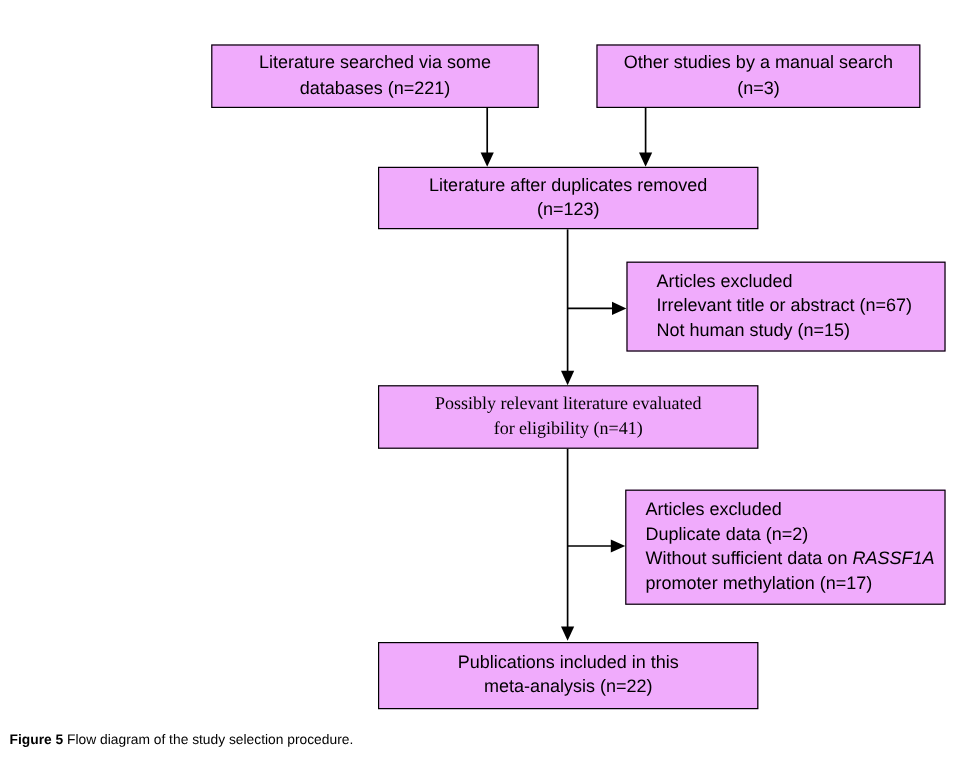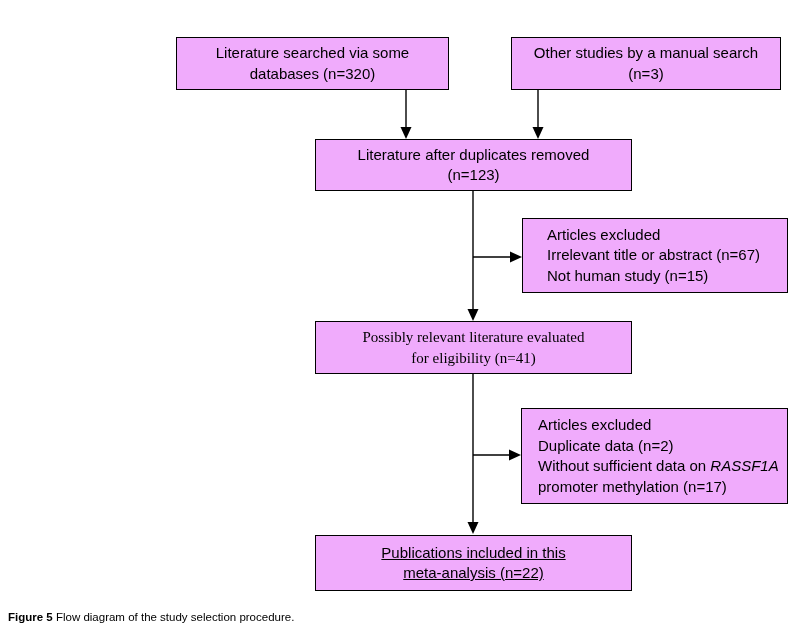--- a/index.html
+++ b/index.html
@@ -79,24 +79,24 @@
       <polygon points="532.5,127 543.5,127 538,139"></polygon>
       <polygon points="467.5,309 478.5,309 473,321"></polygon>
       <polygon points="510,251.5 510,262.5 522,257"></polygon>
       <polygon points="467.5,522 478.5,522 473,534"></polygon>
       <polygon points="509,449.5 509,460.5 521,455"></polygon>
     </g>
   </svg>
 
   <div class="box center" style="left:176px; top:37px; width:273px; height:53px;">
     <div class="bl">Literature searched via some</div>
-    <div class="bl">databases (n=320)</div>
+    <div class="bl">databases (n=221)</div>
   </div>
 
-  <div class="box center" style="left:497px; top:37px; width:270px; height:53px;margin-left:14px;">
+  <div class="box center" style="left:497px; top:37px; width:270px; height:53px;">
     <div class="bl">Other studies by a manual search</div>
     <div class="bl">(n=3)</div>
   </div>
 
   <div class="box center" style="left:315px; top:139px; width:317px; height:52px;">
     <div class="bl">Literature after duplicates removed</div>
     <div class="bl">(n=123)</div>
   </div>
 
   <div class="box left" style="left:522px; top:218px; width:266px; height:75px; padding-left:24px;">
@@ -110,21 +110,21 @@
     <div class="bl">for eligibility (n=41)</div>
   </div>
 
   <div class="box left" style="left:521px; top:408px; width:267px; height:96px; padding-left:16px; padding-right:4px;">
     <div class="bl">Articles excluded</div>
     <div class="bl">Duplicate data (n=2)</div>
     <div class="bl"><span>Without sufficient data on </span><span class="italic">RASSF1A</span></div>
     <div class="bl">promoter methylation (n=17)</div>
   </div>
 
-  <div class="box center" style="left:315px; top:535px; width:317px; height:56px;text-decoration:underline;">
+  <div class="box center" style="left:315px; top:535px; width:317px; height:56px;">
     <div class="bl">Publications included in this</div>
     <div class="bl">meta-analysis (n=22)</div>
   </div>
 
   <div class="caption">
     <span class="cap-bold">Figure 5</span><span> Flow diagram of the study selection procedure.</span>
   </div>
 
 </div>
 

